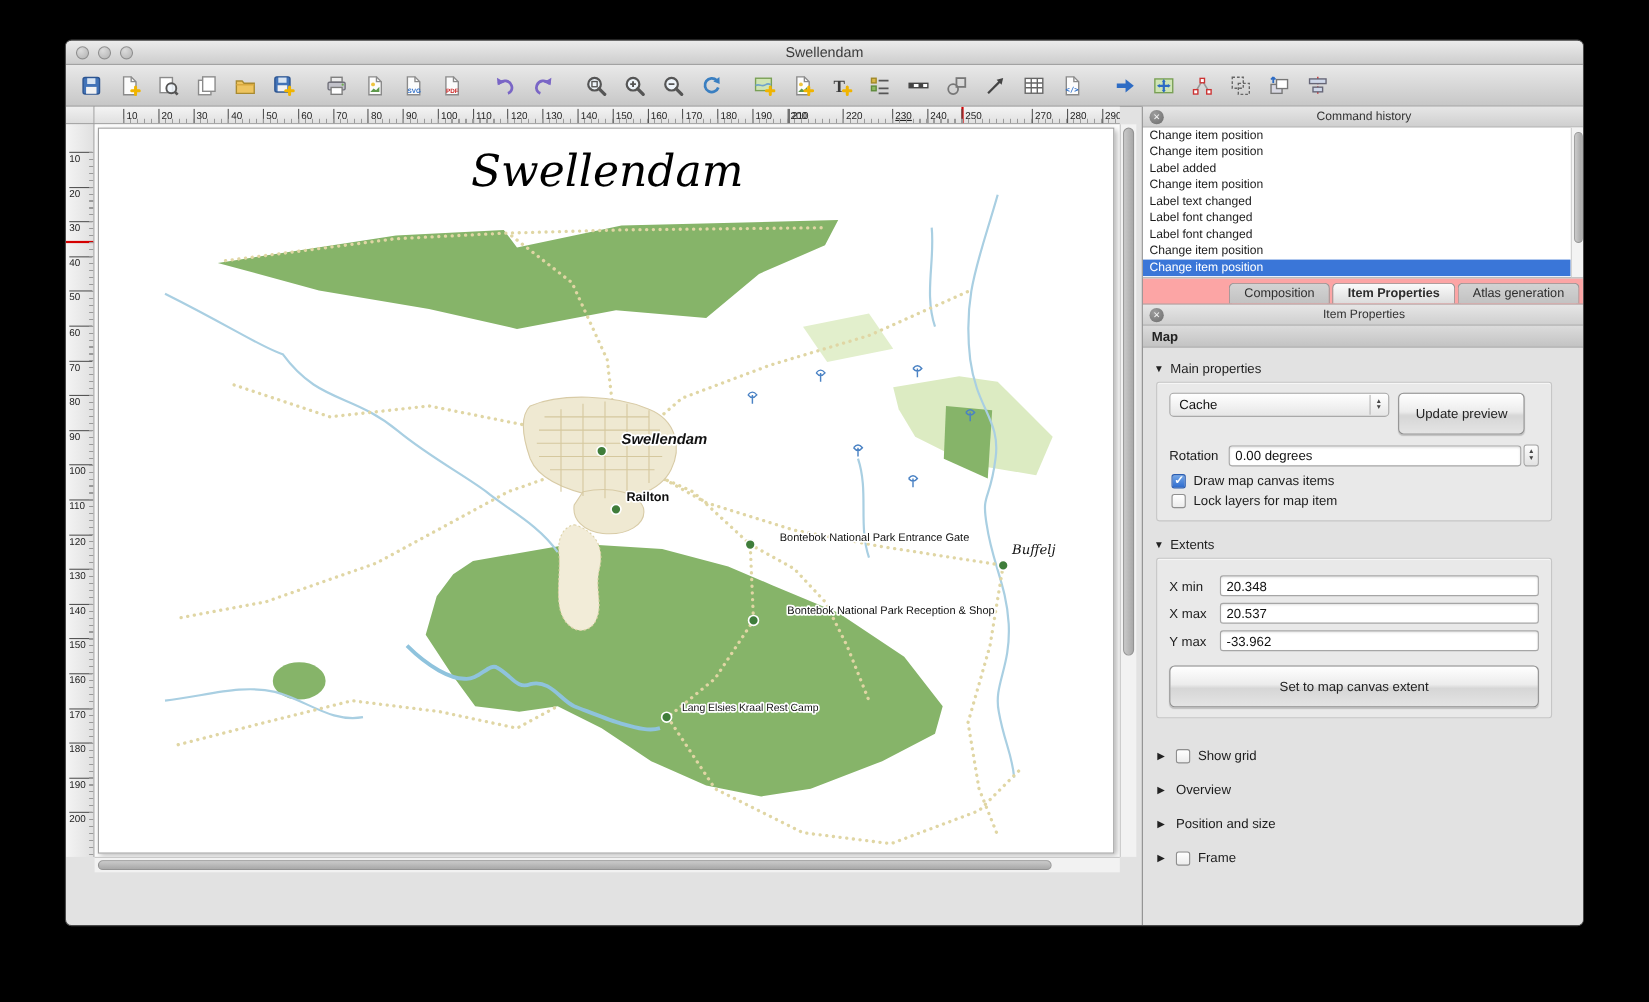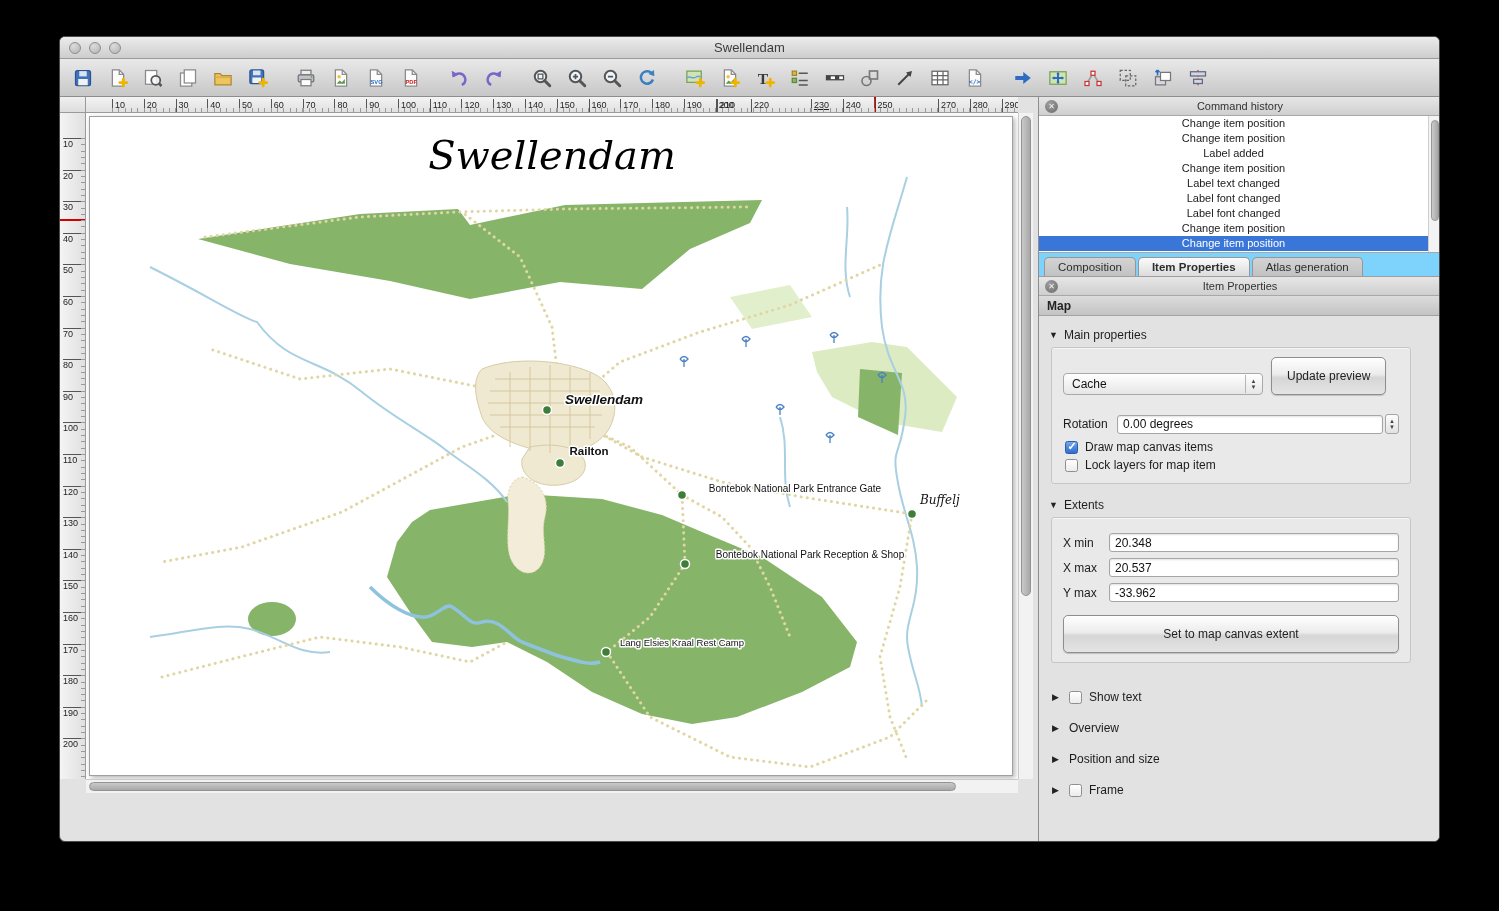--- a/index.html
+++ b/index.html
@@ -68,42 +68,42 @@
   
   .rightpanel { position:absolute; left:978px; top:60px; width:403px; bottom:0;
                 background:#e2e2e2; border-left:1px solid #8d8d8d; display:flex; flex-direction:column; }
   .phead { height:19px; flex:none; background:linear-gradient(#e6e6e6,#cfcfcf); border-bottom:1px solid #a8a8a8;
            display:flex; align-items:center; justify-content:center; font-size:11px; color:#333; position:relative; }
   .closedot { position:absolute; left:6px; top:3px; width:13px; height:13px; border-radius:50%;
               background:radial-gradient(circle at 35% 30%, #9d9d9d, #6c6c6c); color:#f4f4f4;
               font-size:8px; line-height:13px; text-align:center; }
   .chwrap { height:137px; flex:none; position:relative; background:#fff; border-bottom:1px solid #a8a8a8; }
   .chlist { position:absolute; inset:0 13px 0 0; overflow:hidden; }
-  .chitem { height:15px; line-height:15px; padding:0 6px; font-size:11px; color:#1b1b1b; white-space:nowrap;text-align:center; }
+  .chitem { height:15px; line-height:15px; padding:0 6px; font-size:11px; color:#1b1b1b; white-space:nowrap; }
   .chitem.selected { background:#3a76d8; color:#fff; }
   .chscroll { position:absolute; right:0; top:0; bottom:0; width:13px; background:#f3f3f3; border-left:1px solid #cfcfcf; }
   .chscroll .thumb2 { position:absolute; left:2px; right:2px; top:4px; height:74%; border-radius:5px;
                       background:linear-gradient(to right,#cacaca,#a6a6a6); border:1px solid #979797; }
 
-  .tabs { flex:none; display:flex; justify-content:flex-start; align-items:flex-end; padding:4px 4px 0;
-          background:#7dd3fc; border-bottom:1px solid #9e9e9e; }
+  .tabs { flex:none; display:flex; justify-content:flex-end; align-items:flex-end; padding:4px 4px 0;
+          background:#fca5a5; border-bottom:1px solid #9e9e9e; }
   .tab { padding:3px 13px 3px; margin:0 1px; font-size:11.5px; color:#2d2d2d;
          border:1px solid #969696; border-bottom:none; border-radius:5px 5px 0 0;
          background:linear-gradient(#d3d3d3,#c2c2c2); }
   .tab.active { background:linear-gradient(#fbfbfb,#dcdcdc); font-weight:bold; }
 
   .mapbar { flex:none; height:20px; background:linear-gradient(#dcdcdc,#c3c3c3); border-bottom:1px solid #a2a2a2;
             font-size:12px; font-weight:bold; color:#222; padding:3px 8px; }
 
   .propscroll { flex:1; overflow:hidden; padding-top:8px; position:relative; }
   .grouphead { display:flex; align-items:center; gap:6px; margin:4px 0 5px 10px; font-size:12px; color:#1e1e1e; }
   .tri { font-size:9px; color:#222; }
   .groupbox { margin:0 30px 14px 12px; background:#e9e9e9; border:1px solid #c6c6c6; border-radius:3px;
               padding:9px 11px; box-shadow:inset 0 1px 0 #f6f6f6; }
-  .row { display:flex; align-items:flex-end; margin-bottom:19px; }
+  .row { display:flex; align-items:flex-start; margin-bottom:9px; }
   .combo { flex:none; width:200px; height:22px; border:1px solid #a9a9a9; border-radius:4px;
            background:linear-gradient(#fff,#e6e6e6); display:flex; align-items:center;
            padding-left:8px; font-size:12px; color:#111; position:relative; }
   .comboarrows { position:absolute; right:1px; top:1px; bottom:1px; width:16px; border-left:1px solid #b5b5b5;
                  display:flex; flex-direction:column; align-items:center; justify-content:center; }
   .comboarrows i { font-style:normal; font-size:6px; line-height:6px; color:#444; }
   .upbtn { margin-left:8px; }
   .frow { display:flex; align-items:center; margin:6px 0; }
   .frow label { width:54px; font-size:12px; color:#1c1c1c; flex:none; }
   .tinput { flex:1; height:19px; border:1px solid #a6a6a6; border-radius:3px; background:#fff;
@@ -383,21 +383,21 @@
         <span class="htick" style="left: 375.47px;">120</span>
         <span class="htick" style="left: 407.24px;">130</span>
         <span class="htick" style="left: 439.01px;">140</span>
         <span class="htick" style="left: 470.78px;">150</span>
         <span class="htick" style="left: 502.55px;">160</span>
         <span class="htick" style="left: 534.32px;">170</span>
         <span class="htick" style="left: 566.09px;">180</span>
         <span class="htick" style="left: 597.86px;">190</span>
         <span class="htick" style="left: 629.63px;">200</span>
         <span class="htick" style="left: 631px;">210</span>
-        <span class="htick" style="left: 665px;">220</span>
+        <span class="htick" style="left: 680px;">220</span>
         <span class="htick" style="left: 724.94px; text-decoration: underline;">230</span>
         <span class="htick" style="left: 756.71px;">240</span>
         <span class="htick" style="left: 788.48px;">250</span>
         <span class="htick" style="left: 820.25px; margin-top: 20px;">260</span>
         <span class="htick" style="left: 852.02px;">270</span>
         <span class="htick" style="left: 883.79px;">280</span>
         <span class="htick" style="left: 915.56px;">290</span>
       </div>
     <div class="vruler">
       <div class="vred"></div>
@@ -597,21 +597,21 @@
           <div class="frow extrow">
             <label>Y max</label>
             <input class="tinput" value="-33.962" style="">
           </div>
           <button class="macbtn setextent">Set to map canvas extent</button>
         </div>
 
         <div class="secrow firstsec">
           <span class="tri">▶</span>
           <span class="cb"></span>
-          <span>Show text</span>
+          <span>Show grid</span>
         </div>
         <div class="secrow">
           <span class="tri">▶</span>
           <span>Overview</span>
         </div>
         <div class="secrow">
           <span class="tri">▶</span>
           <span>Position and size</span>
         </div>
         <div class="secrow">

